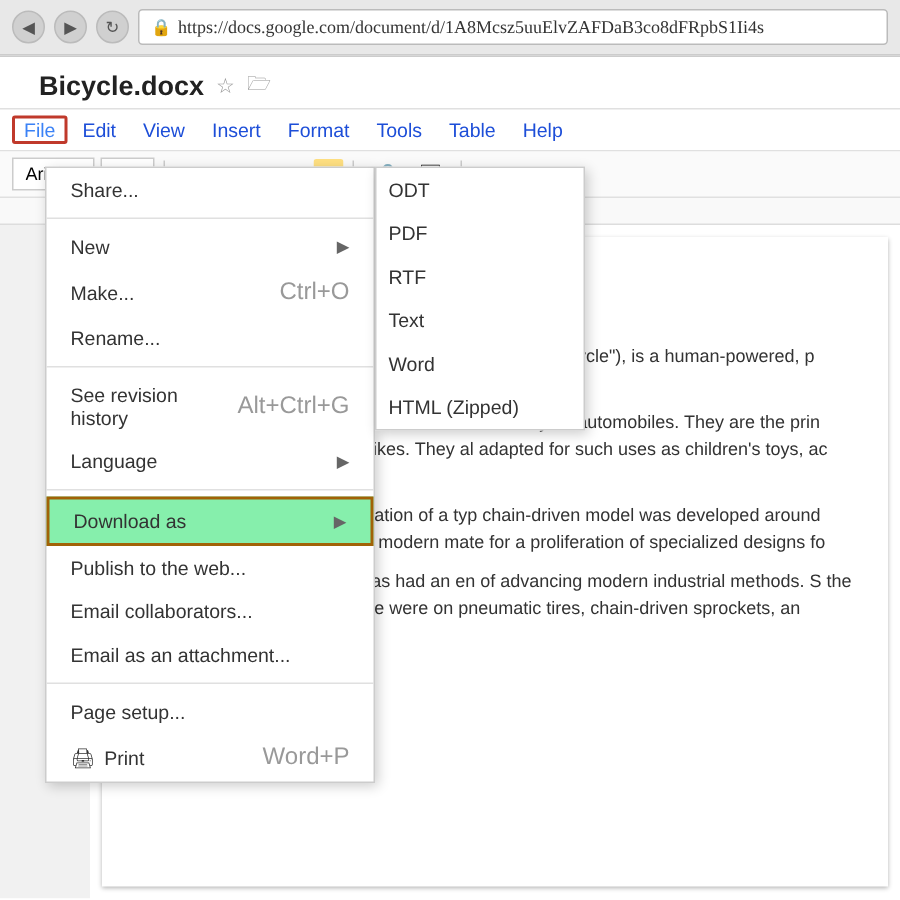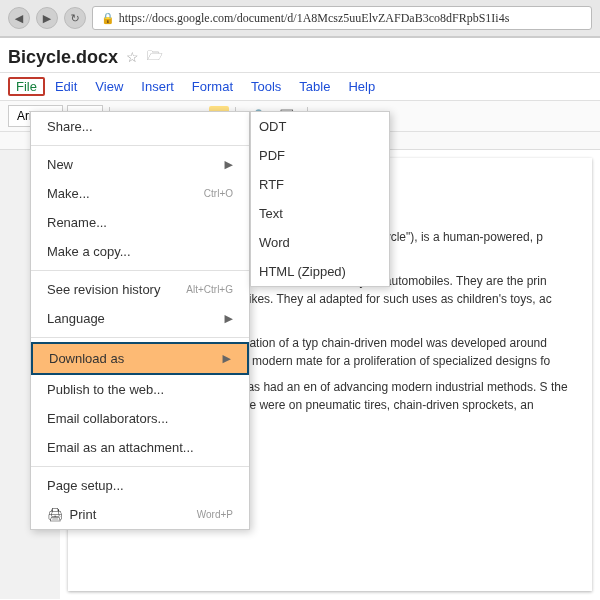--- a/index.html
+++ b/index.html
@@ -10,29 +10,29 @@
     .browser-nav { display: flex; align-items: center; padding: 6px 8px; gap: 6px; background: #e8e8e8; border-bottom: 1px solid #ccc; }
     .nav-btn { width: 22px; height: 22px; border-radius: 50%; background: #d0d0d0; border: 1px solid #bbb; cursor: pointer; display: flex; align-items: center; justify-content: center; font-size: 11px; color: #555; }
     .address-bar { flex: 1; height: 24px; border: 1px solid #bbb; border-radius: 3px; padding: 2px 8px; font-size: 12px; background: white; display: flex; align-items: center; gap: 4px; }
     .address-lock { color: #5a8a3c; font-size: 11px; }
     .address-text { font-size: 12px; color: #333; font-family: Liberation Serif, serif; }
 
     
     .app { background: white; height: calc(600px - 37px); }
 
     
-    .title-bar { padding: 8px 8px 4px; display: flex; align-items: center; gap: 8px; border-bottom: 1px solid #e0e0e0; }
+    .title-bar { padding: 8px 26px 4px; display: flex; align-items: center; gap: 8px; border-bottom: 1px solid #e0e0e0; }
     .doc-title { font-size: 18px; font-weight: bold; color: #222; }
     .star-icon { color: #999; font-size: 14px; cursor: pointer; }
     .folder-icon { color: #999; font-size: 13px; cursor: pointer; }
 
     
     .menu-bar { display: flex; align-items: center; padding: 2px 8px; border-bottom: 1px solid #e0e0e0; gap: 2px; }
     .menu-item { padding: 4px 8px; font-size: 13px; color: #1d4ed8; cursor: pointer; border-radius: 2px; }
-    .menu-item.file-active { background: white; color: #15803d; border: 2px solid #c0392b; padding: 0 6px; text-align: right; }
+    .menu-item.file-active { background: white; color: #3b82f6; border: 2px solid #c0392b; padding: 0 6px; text-align: right; }
 
     
     .toolbar { display: flex; align-items: center; padding: 4px 8px; border-bottom: 1px solid #e0e0e0; gap: 4px; background: #fafafa; }
     .toolbar-font { font-size: 12px; border: 1px solid #ccc; padding: 2px 4px; background: white; }
     .toolbar-size { width: 36px; font-size: 12px; border: 1px solid #ccc; padding: 2px 4px; background: white; }
     .toolbar-btn { padding: 2px 5px; font-size: 12px; cursor: pointer; border: 1px solid transparent; border-radius: 2px; }
     .toolbar-btn.bold { font-weight: bold; }
     .toolbar-btn.italic { font-style: italic; }
     .toolbar-btn.underline { text-decoration: underline; }
     .toolbar-sep { width: 1px; height: 18px; background: #ccc; margin: 0 2px; }
@@ -52,23 +52,23 @@
     .doc-page { flex: 1; background: white; margin: 8px; box-shadow: 0 1px 3px rgba(0,0,0,0.3); padding: 20px 24px; overflow: hidden; position: relative; }
     .doc-heading { font-size: 36px; font-weight: bold; font-style: italic; color: #333; margin-bottom: 8px; }
     .doc-para { font-size: 12px; line-height: 1.5; color: #333; margin-bottom: 8px; }
 
     
     .dropdown-overlay { position: fixed; top: 16px; left: 0; width: 476px; height: 600px; pointer-events: none; z-index: 100; }
 
     
     .file-menu { position: absolute; top: 95px; left: 30px; width: 220px; background: white; border: 1px solid #ccc; box-shadow: 2px 2px 8px rgba(0,0,0,0.2); pointer-events: all; }
     .file-menu-item { padding: 7px 16px; font-size: 13px; color: #333; cursor: pointer; display: flex; justify-content: space-between; align-items: center; }
-    .file-menu-item.highlighted { background: #fdba74; border: 2px solid #0c4a6e; }
+    .file-menu-item.highlighted { background: #86efac; border: 2px solid #a16207; }
     .file-menu-divider { height: 1px; background: #e0e0e0; margin: 4px 0; }
-    .file-menu-shortcut { color: #999; font-size: 10px; }
+    .file-menu-shortcut { color: #999; font-size: 16px; }
     .file-menu-arrow { color: #666; font-size: 11px; }
 
     
     .download-submenu { position: absolute; top: 95px; left: 250px; width: 140px; background: white; border: 1px solid #ccc; box-shadow: 2px 2px 8px rgba(0,0,0,0.2); pointer-events: all; }
     .download-submenu-item { padding: 7px 8px; font-size: 13px; color: #333; cursor: pointer; }
   </style>
 </head>
 <body>
 
 <div class="browser-chrome">
@@ -158,23 +158,20 @@
       <span>New</span>
       <span class="file-menu-arrow">▶</span>
     </div>
     <div class="file-menu-item">
       <span>Make...</span>
       <span class="file-menu-shortcut">Ctrl+O</span>
     </div>
     <div class="file-menu-item">
       <span>Rename...</span>
     </div>
-    <div class="file-menu-item">
-      <span>Make a copy...</span>
-    </div>
     <div class="file-menu-divider"></div>
     <div class="file-menu-item">
       <span>See revision history</span>
       <span class="file-menu-shortcut">Alt+Ctrl+G</span>
     </div>
     <div class="file-menu-item">
       <span>Language</span>
       <span class="file-menu-arrow">▶</span>
     </div>
     <div class="file-menu-divider"></div>

